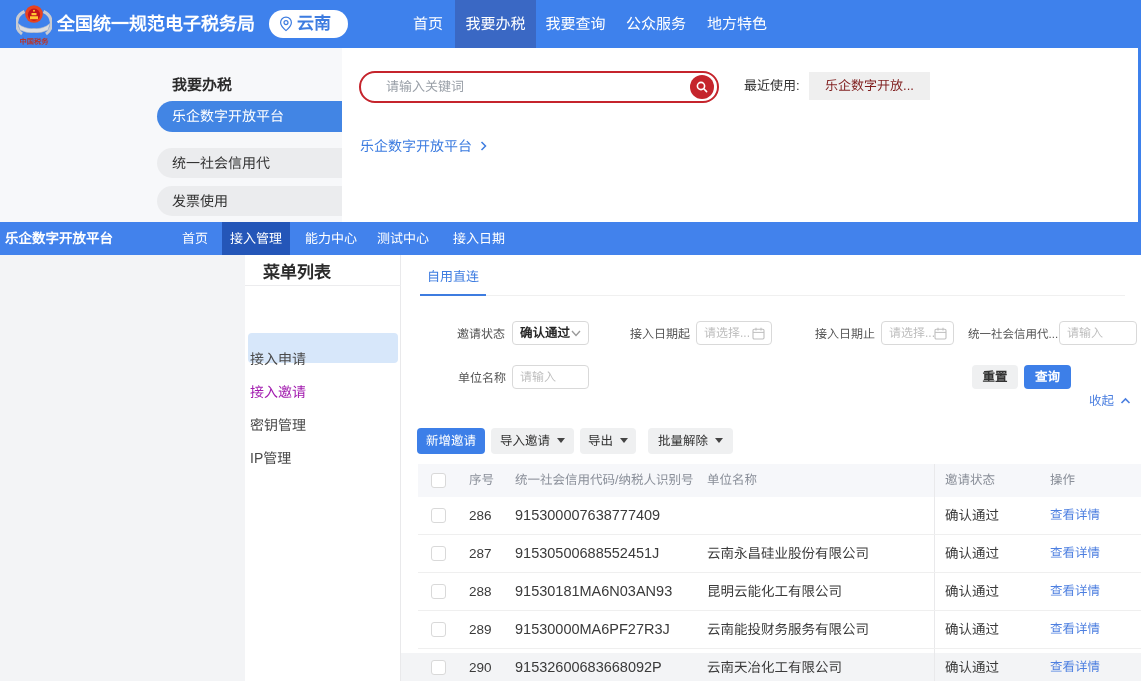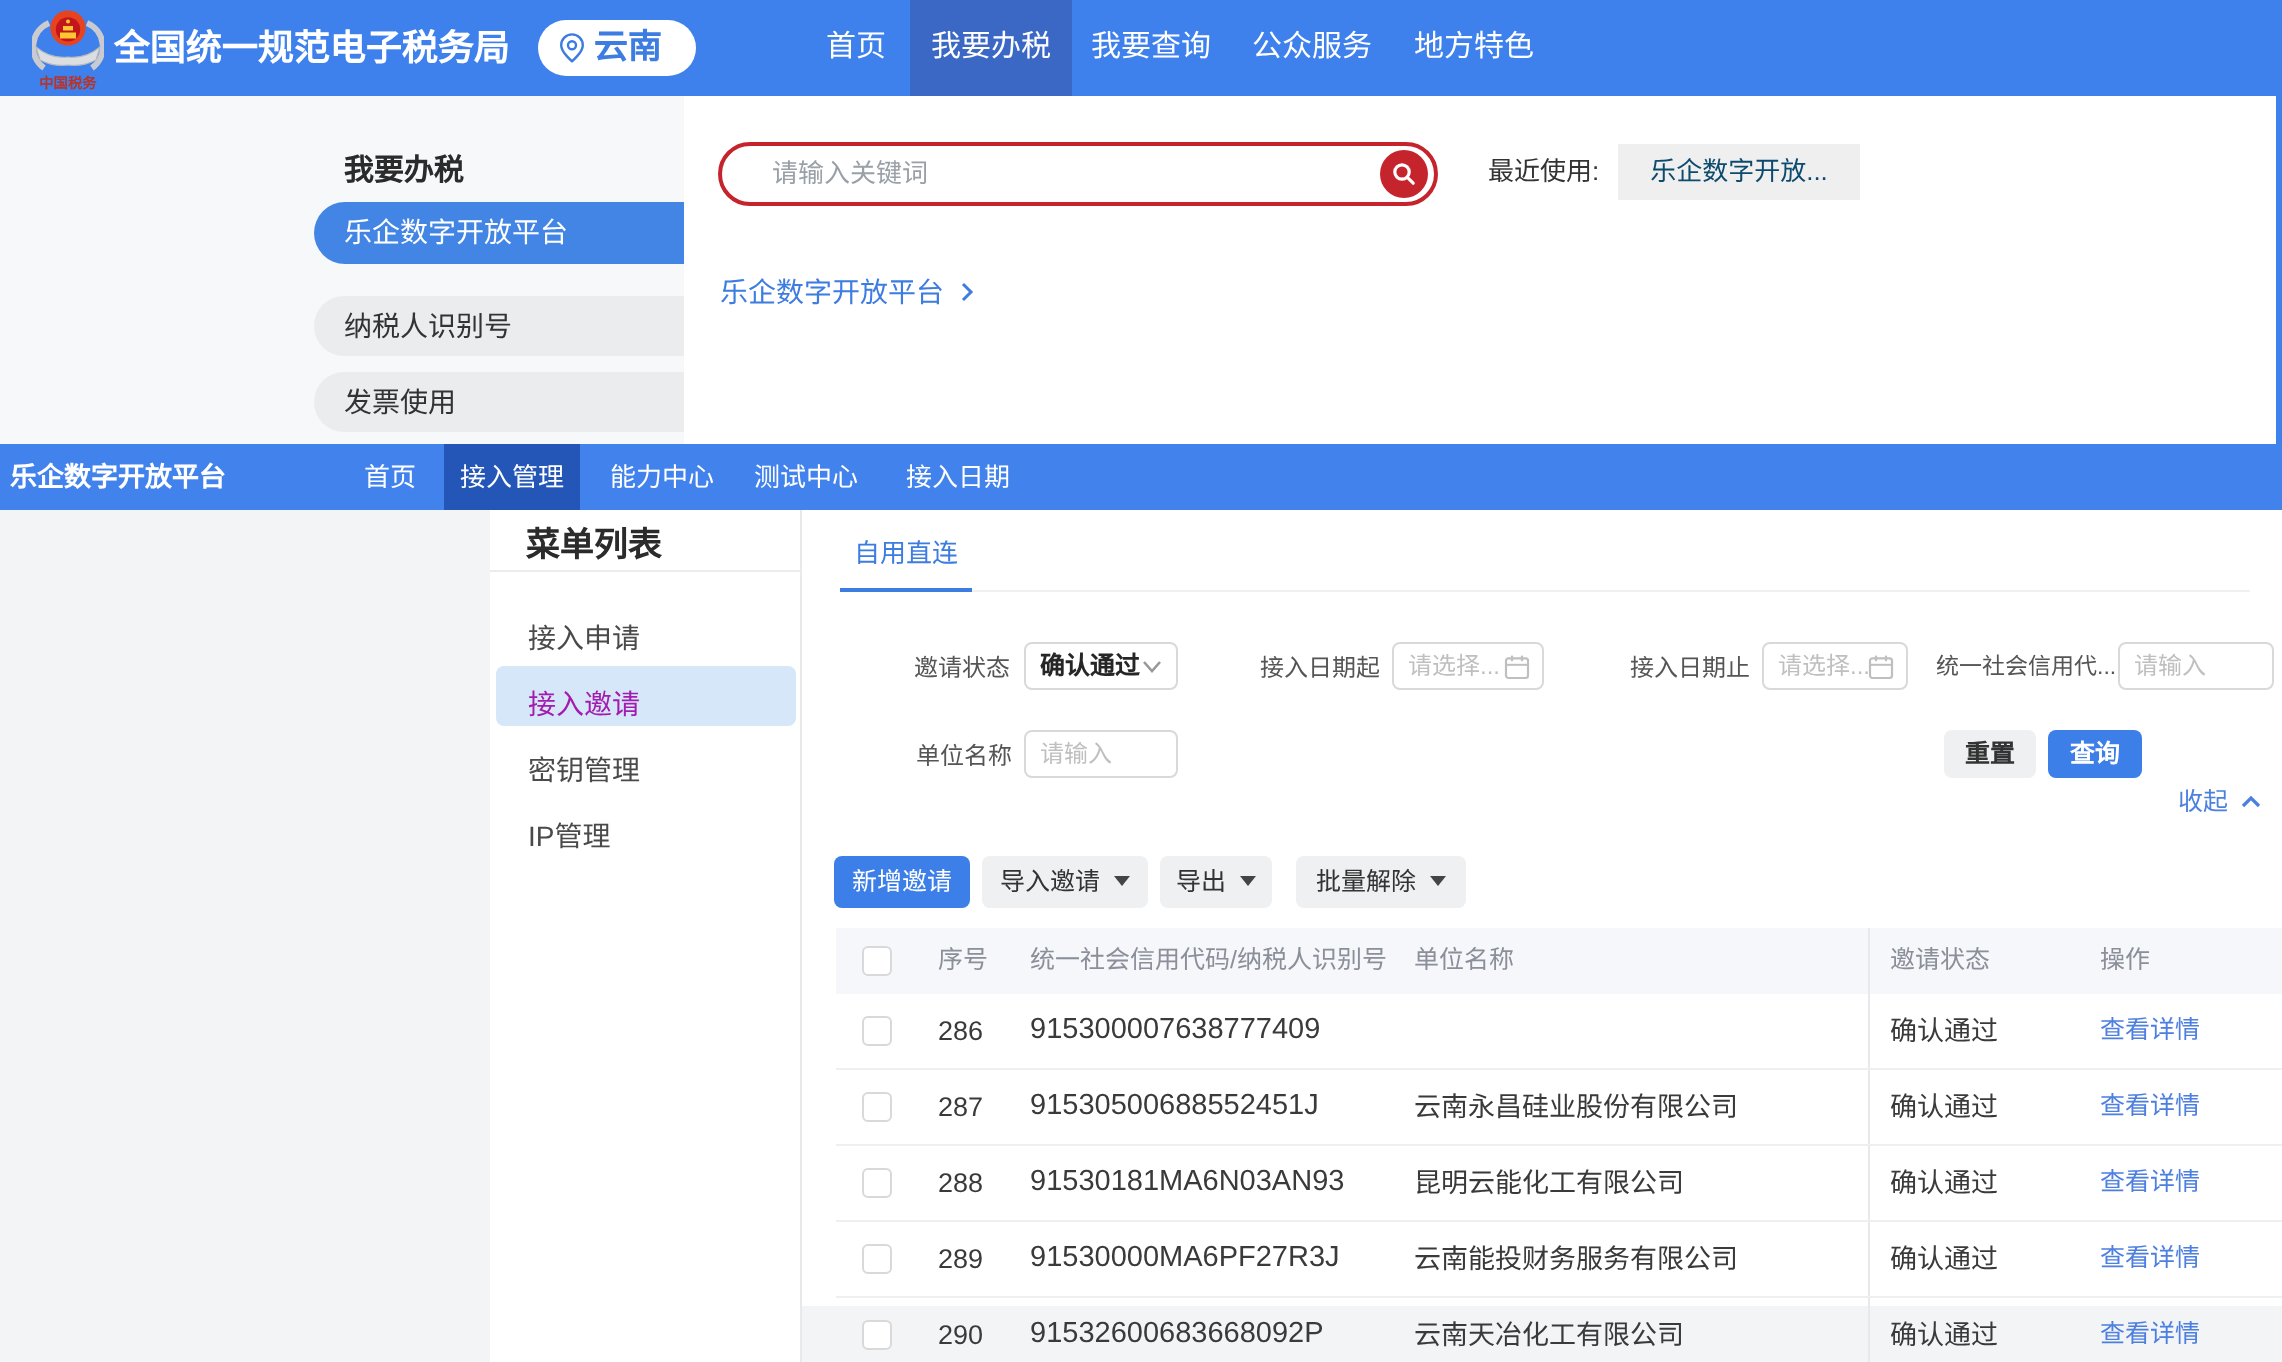--- a/index.html
+++ b/index.html
@@ -16,33 +16,33 @@
 
 #mega{position:absolute;left:0;top:48px;width:1141px;height:174px;background:#f7f8fa;}
 #mega .panel{position:absolute;left:342px;top:0;width:799px;height:174px;background:#fff;border-right:3px solid #3e81ec;}
 #mega .sbt{position:absolute;left:172px;top:25px;font-size:15px;font-weight:bold;color:#2b2b2b;}
 .spill{position:absolute;left:157px;width:185px;border-radius:17px 0 0 17px;font-size:14px;line-height:31px;padding-left:15px;color:#333;background:#ebecee;}
 .spill.on{background:#4285e4;color:#fff;}
 #search{position:absolute;left:359px;top:23px;width:360px;height:32px;border:2px solid #c5242c;border-radius:16px;background:#fff;text-decoration:underline;}
 #search .ph{position:absolute;left:25px;top:0;line-height:28px;color:#9aa0a8;font-size:13px;}
 #search .cir{position:absolute;right:3px;top:2px;width:24px;height:24px;border-radius:50%;background:#c5242c;}
 #recent{position:absolute;left:744px;top:27px;font-size:13px;color:#333;}
-#recbtn{position:absolute;left:809px;top:24px;width:121px;height:28px;background:#efefef;text-align:center;line-height:28px;font-size:13px;color:#0c4a6e;}
+#recbtn{position:absolute;left:809px;top:24px;width:121px;height:28px;background:#efefef;text-align:center;line-height:28px;font-size:13px;color:#7f1d1d;}
 #mlink{position:absolute;left:360px;top:87px;font-size:14px;color:#3d7ce0;}
 
 #nb2{position:absolute;left:0;top:222px;width:1141px;height:33px;background:#4282ec;color:#fff;}
 #nb2 .brand{position:absolute;left:5px;top:0;height:33px;line-height:33px;font-size:13.5px;font-weight:bold;}
 #nb2 .it{position:absolute;top:0;height:33px;line-height:33px;font-size:13px;text-align:center;}
 #nb2 .sel2{background:#2456b8;}
 
 #low{position:absolute;left:0;top:255px;width:1141px;height:426px;background:#f3f4f6;}
 #menucard{position:absolute;left:245px;top:0;width:156px;height:426px;background:#fff;border-right:1px solid #e9e9eb;}
 #menucard h3{position:absolute;left:18px;top:3px;font-size:17px;font-weight:bold;color:#2b2b2b;}
 #menucard .dv{position:absolute;left:0;top:30px;width:156px;height:1px;background:#ececee;}
-#menucard .mi{position:absolute;left:19px;font-size:14px;color:#4a4a4a;}
+#menucard .mi{position:absolute;left:5px;font-size:14px;color:#4a4a4a;margin-top:40px;}
 #menucard .selbg{position:absolute;left:3px;top:78px;width:150px;height:30px;background:#d7e7fa;border-radius:4px;}
 #maincard{position:absolute;left:401px;top:0;width:740px;height:398px;background:#fff;}
 #tabbar{position:absolute;left:19px;top:0;width:705px;height:41px;border-bottom:1px solid #f0f0f0;}
 #tab1{position:absolute;left:0;top:0;width:66px;height:41px;text-align:center;line-height:44px;color:#3d7ce0;font-size:13px;border-bottom:2px solid #3d7ce0;}
 .flbl{position:absolute;font-size:12px;color:#555;line-height:24px;text-align:right;}
 .fbox{position:absolute;height:24px;border:1px solid #d9d9d9;border-radius:4px;background:#fff;font-size:12px;line-height:22px;color:#bfbfbf;padding-left:7px;}
 .fbox b{color:#262626;font-size:12.5px;}
 .btn{position:absolute;height:24px;border-radius:4px;font-size:12.5px;text-align:center;line-height:24px;}
 .btn.blue{background:#3d7fe8;color:#fff;}
 .btn.gray{background:#eff0f1;color:#333;}
@@ -87,21 +87,21 @@
   <div class="nav-item sel" style="left:455px;width:81px;">我要办税</div>
   <div class="nav-item" style="left:545px;width:61px;">我要查询</div>
   <div class="nav-item" style="left:625px;width:62px;">公众服务</div>
   <div class="nav-item" style="left:706px;width:62px;">地方特色</div>
 </div>
 
 <div id="mega">
   <div class="panel"></div>
   <div class="sbt">我要办税</div>
   <div class="spill on" style="top:53px;height:31px;">乐企数字开放平台</div>
-  <div class="spill" style="top:100px;height:30px;">纳税人识别号</div>
+  <div class="spill" style="top:100px;height:30px;">统一社会信用代</div>
   <div class="spill" style="top:138px;height:30px;">发票使用</div>
   <div id="search">
     <div class="ph">请输入关键词</div>
     <div class="cir">
       <svg style="position:absolute;left:5px;top:5px;" width="14" height="14" viewBox="0 0 14 14">
         <circle cx="6" cy="6" r="3.6" fill="none" stroke="#fff" stroke-width="1.6"></circle>
         <line x1="8.8" y1="8.8" x2="11.6" y2="11.6" stroke="#fff" stroke-width="1.6" stroke-linecap="round"></line>
       </svg>
     </div>
   </div>

